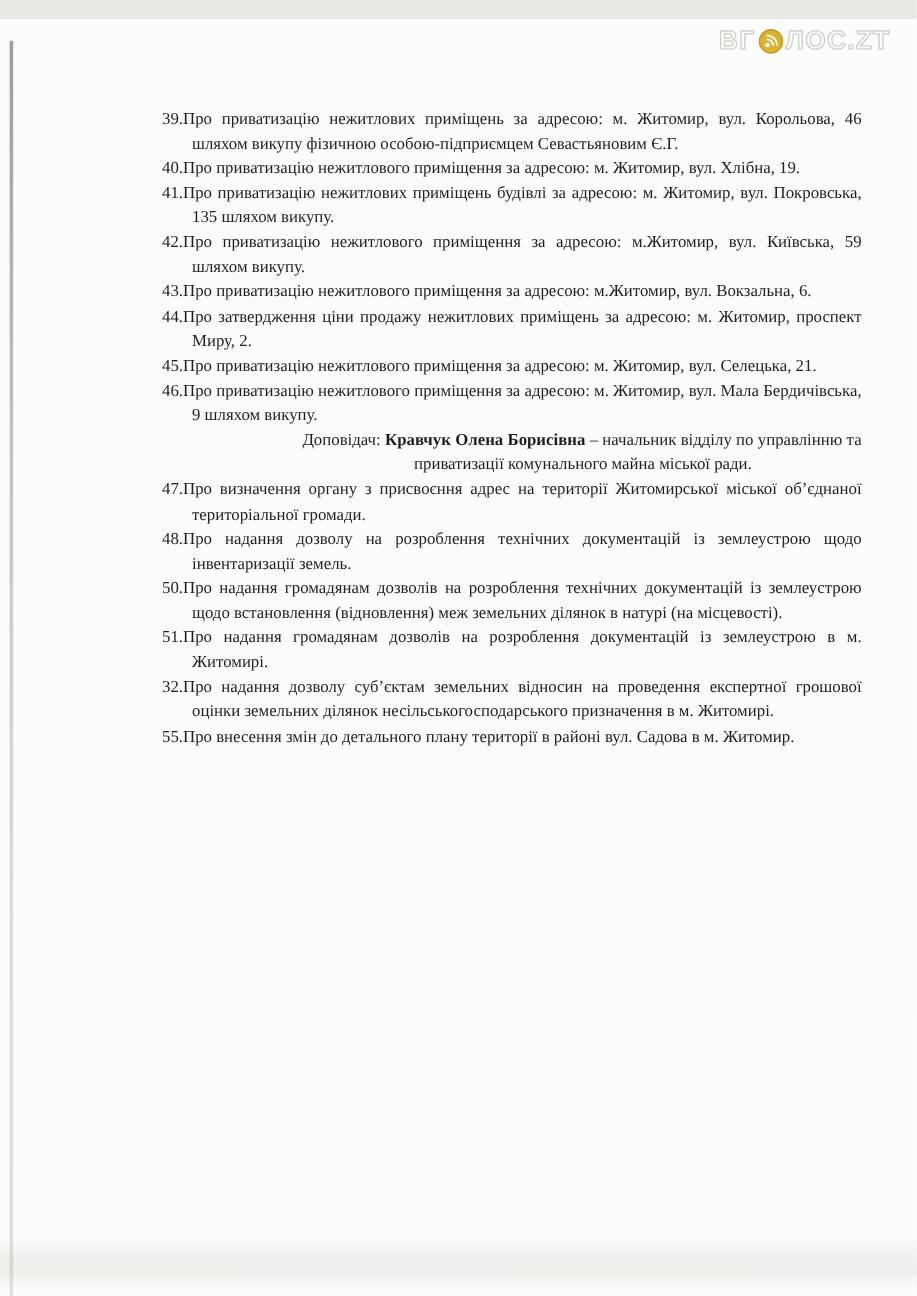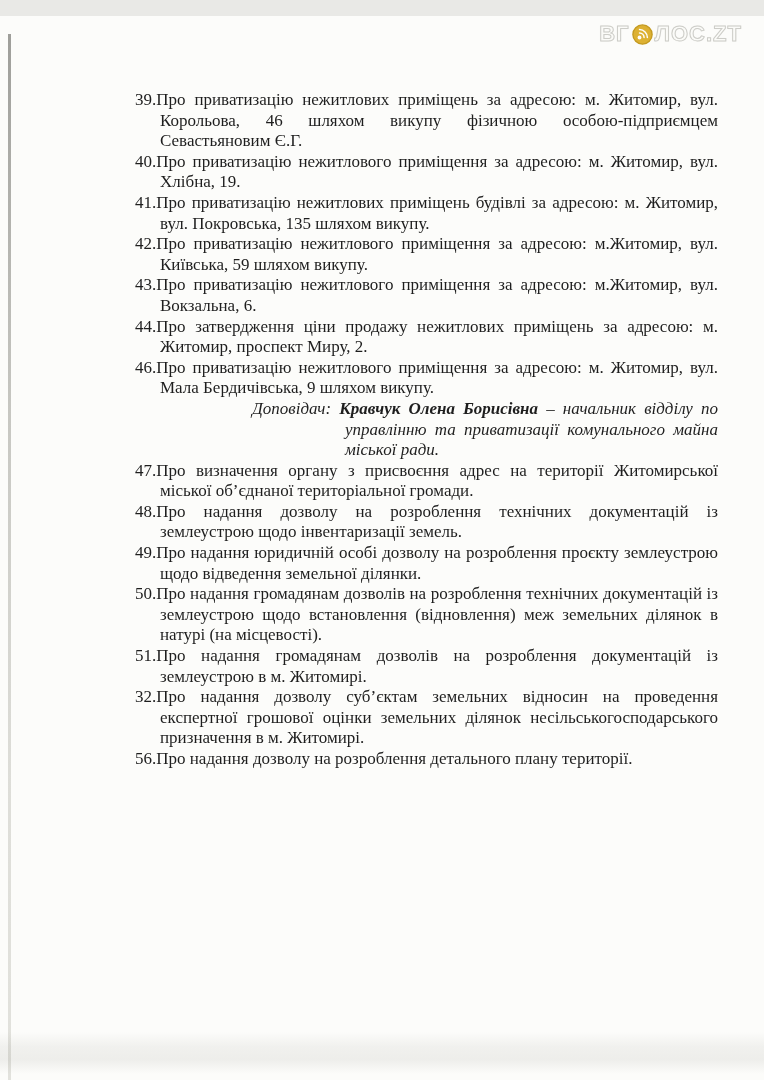--- a/index.html
+++ b/index.html
@@ -50,34 +50,33 @@
     user-select: none;
   }
   .watermark svg { display: block; margin: 0 1px; }
 
   
   .doc-list {
     position: absolute;
     left: 135px;
     top: 74px;
     width: 583px;
-    font-size: 17px;
+    font-size: 14px;
     line-height: 20.6px;
   }
   .doc-list p { margin: 0; }
   .agenda-item {
     text-align: justify;
     padding-left: 25px;
     text-indent: -25px;
   }
   .speaker-note {
     text-align: justify;
     padding-left: 210px;
     text-indent: -93px;
-    font-style: italic;
   }
   .speaker-name { font-weight: bold; }
 </style>
 </head>
 <body>
 
 <div class="page">
 
   <div class="scan-left-line"></div>
   <div class="scan-bottom-band"></div>
@@ -99,30 +98,30 @@
   <div class="doc-list">
 
     <div>
 
     <p class="agenda-item"><span class="item-num">39.</span><span>Про приватизацію нежитлових приміщень за адресою: м. Житомир, вул. Корольова, 46 шляхом викупу фізичною особою-підприємцем Севастьяновим Є.Г.</span></p>
         <p class="agenda-item"><span class="item-num">40.</span><span>Про приватизацію нежитлового приміщення за адресою: м. Житомир, вул. Хлібна, 19.</span></p>
         <p class="agenda-item"><span class="item-num">41.</span><span>Про приватизацію нежитлових приміщень будівлі за адресою: м. Житомир, вул. Покровська, 135 шляхом викупу.</span></p>
         <p class="agenda-item"><span class="item-num">42.</span><span>Про приватизацію нежитлового приміщення за адресою: м.Житомир, вул. Київська, 59 шляхом викупу.</span></p>
         <p class="agenda-item"><span class="item-num">43.</span><span>Про приватизацію нежитлового приміщення за адресою: м.Житомир, вул. Вокзальна, 6.</span></p>
         <p class="agenda-item"><span class="item-num">44.</span><span>Про затвердження ціни продажу нежитлових приміщень за адресою: м. Житомир, проспект Миру, 2.</span></p>
+        <p class="agenda-item"><span class="item-num">45.</span><span>Про приватизацію нежитлового приміщення за адресою: м. Житомир, вул. Селецька, 21.</span></p>
         <p class="agenda-item"><span class="item-num">46.</span><span>Про приватизацію нежитлового приміщення за адресою: м. Житомир, вул. Мала Бердичівська, 9 шляхом викупу.</span></p>
       </div>
 
     <p class="speaker-note"><span>Доповідач: </span><span class="speaker-name">Кравчук Олена Борисівна</span><span> – начальник відділу по управлінню та приватизації комунального майна міської ради.</span></p>
 
     <div>
 
     <p class="agenda-item"><span class="item-num">47.</span><span>Про визначення органу з присвоєння адрес на території Житомирської міської об’єднаної територіальної громади.</span></p>
         <p class="agenda-item"><span class="item-num">48.</span><span>Про надання дозволу на розроблення технічних документацій із землеустрою щодо інвентаризації земель.</span></p>
-        <p class="agenda-item"><span class="item-num">49.</span><span>Про надання юридичній особі дозволу на розроблення проєкту землеустрою щодо відведення земельної ділянки.</span></p>
         <p class="agenda-item"><span class="item-num">50.</span><span>Про надання громадянам дозволів на розроблення технічних документацій із землеустрою щодо встановлення (відновлення) меж земельних ділянок в натурі (на місцевості).</span></p>
         <p class="agenda-item"><span class="item-num">51.</span><span>Про надання громадянам дозволів на розроблення документацій із землеустрою в м. Житомирі.</span></p>
         <p class="agenda-item"><span class="item-num">32.</span><span>Про надання дозволу суб’єктам земельних відносин на проведення експертної грошової оцінки земельних ділянок несільськогосподарського призначення в м. Житомирі.</span></p>
-        <p class="agenda-item"><span class="item-num">56.</span><span>Про надання дозволу на розроблення детального плану території.</span></p>
+        <p class="agenda-item"><span class="item-num">55.</span><span>Про внесення змін до детального плану території в районі вул. Садова в м. Житомир.</span></p>
       </div>
 
   </div>
 </div>
 
 </body></html>

